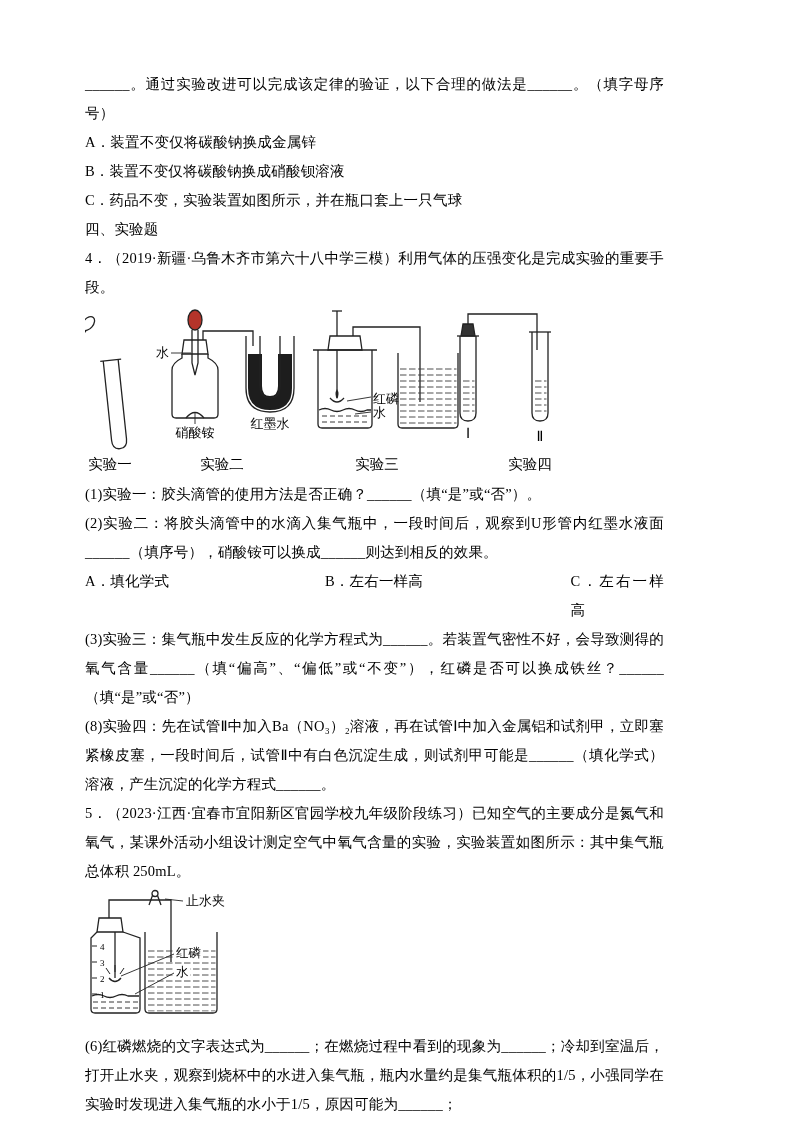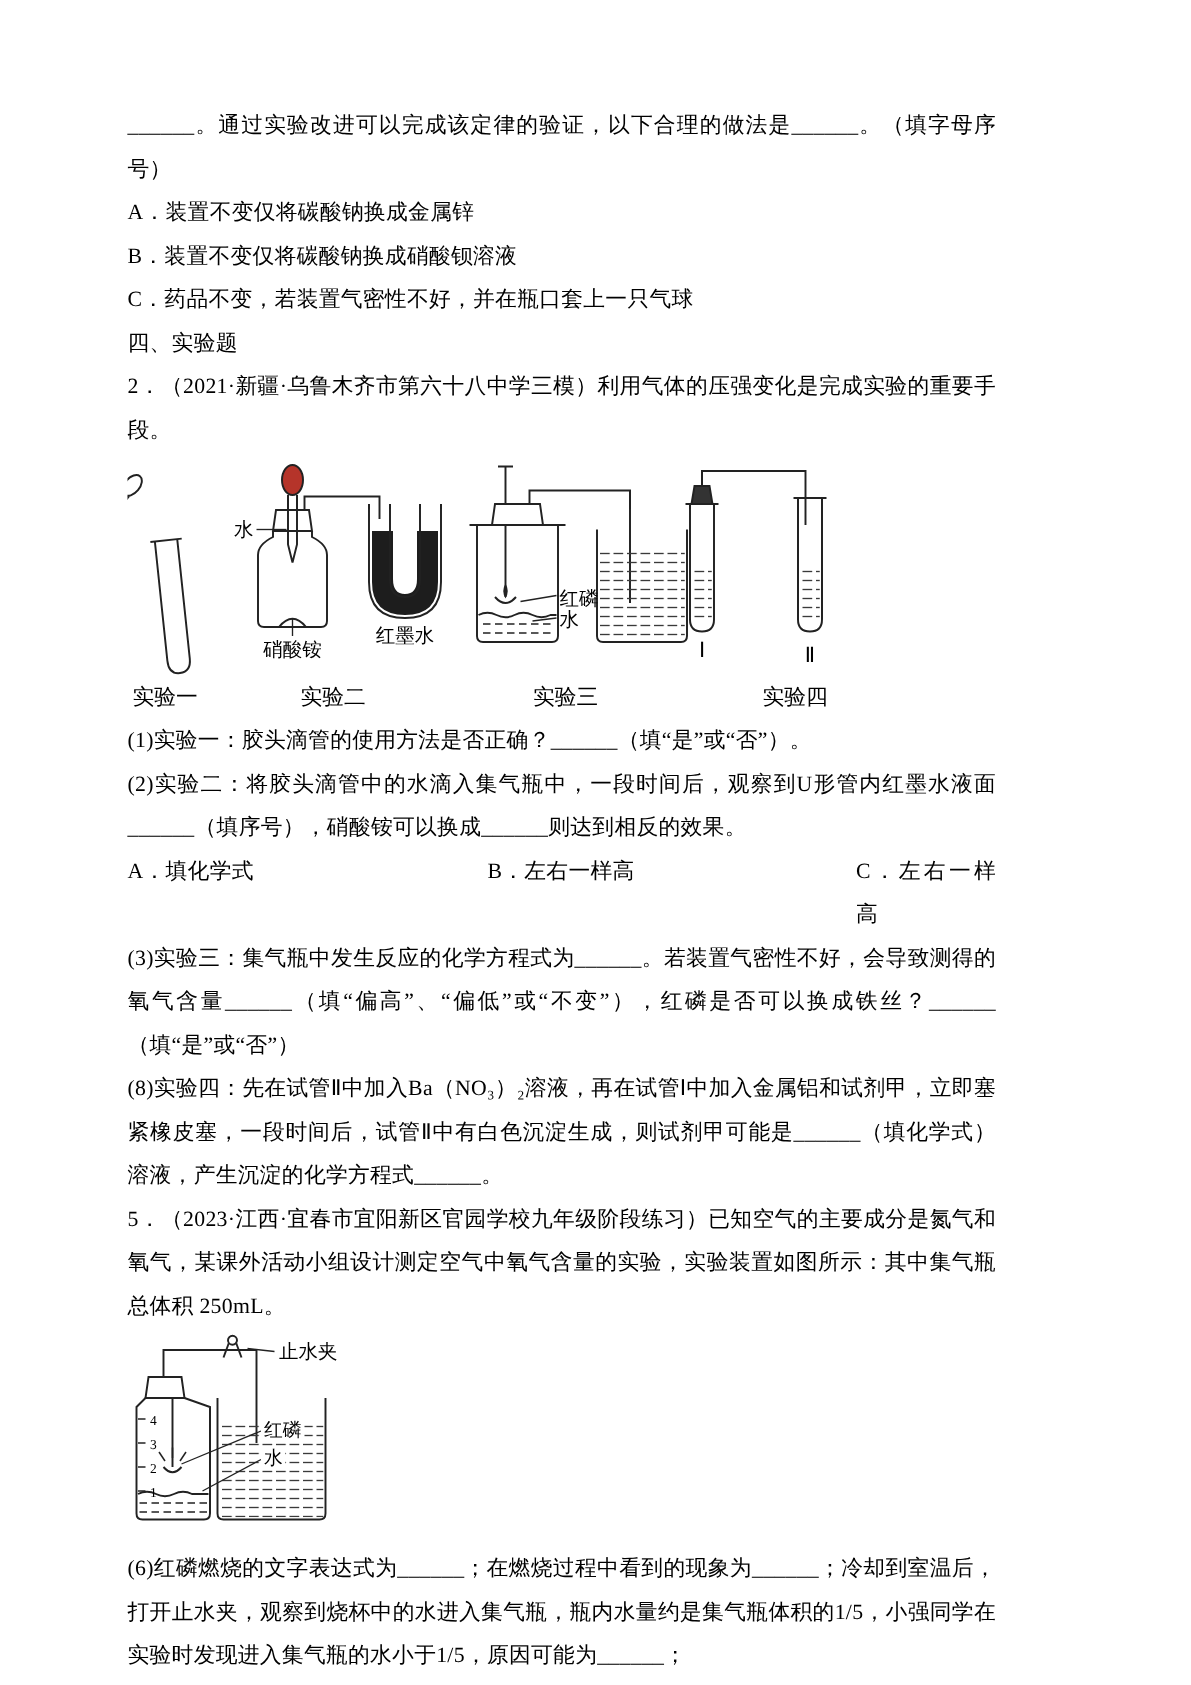--- a/index.html
+++ b/index.html
@@ -16,23 +16,23 @@
   svg text{font-family:"Liberation Serif",serif;fill:#000;stroke:none;}
 </style>
 </head>
 <body>
 
 <div class="page">
 
   <p class="line">______。通过实验改进可以完成该定律的验证，以下合理的做法是______。（填字母序号）</p>
   <p class="line">A．装置不变仅将碳酸钠换成金属锌</p>
   <p class="line">B．装置不变仅将碳酸钠换成硝酸钡溶液</p>
-  <p class="line">C．药品不变，若装置气密性不好，并在瓶口套上一只气球</p>
+  <p class="line">C．药品不变，实验装置如图所示，并在瓶口套上一只气球</p>
   <p class="line heading">四、实验题</p>
-  <p class="line">2．（2021·新疆·乌鲁木齐市第六十八中学三模）利用气体的压强变化是完成实验的重要手段。</p>
+  <p class="line">4．（2019·新疆·乌鲁木齐市第六十八中学三模）利用气体的压强变化是完成实验的重要手段。</p>
 
   <svg class="fig fig1" width="502" height="172" viewBox="0 0 502 172">
     <defs>
       <pattern id="w1" width="9" height="6" patternUnits="userSpaceOnUse">
         <line x1="0" y1="3" x2="6.5" y2="3" stroke="#3a3a3a" stroke-width="0.9"></line>
       </pattern>
     </defs>
 
     <g stroke="#222" stroke-width="1.3" fill="none">
       <g transform="translate(7,13) rotate(40)">

